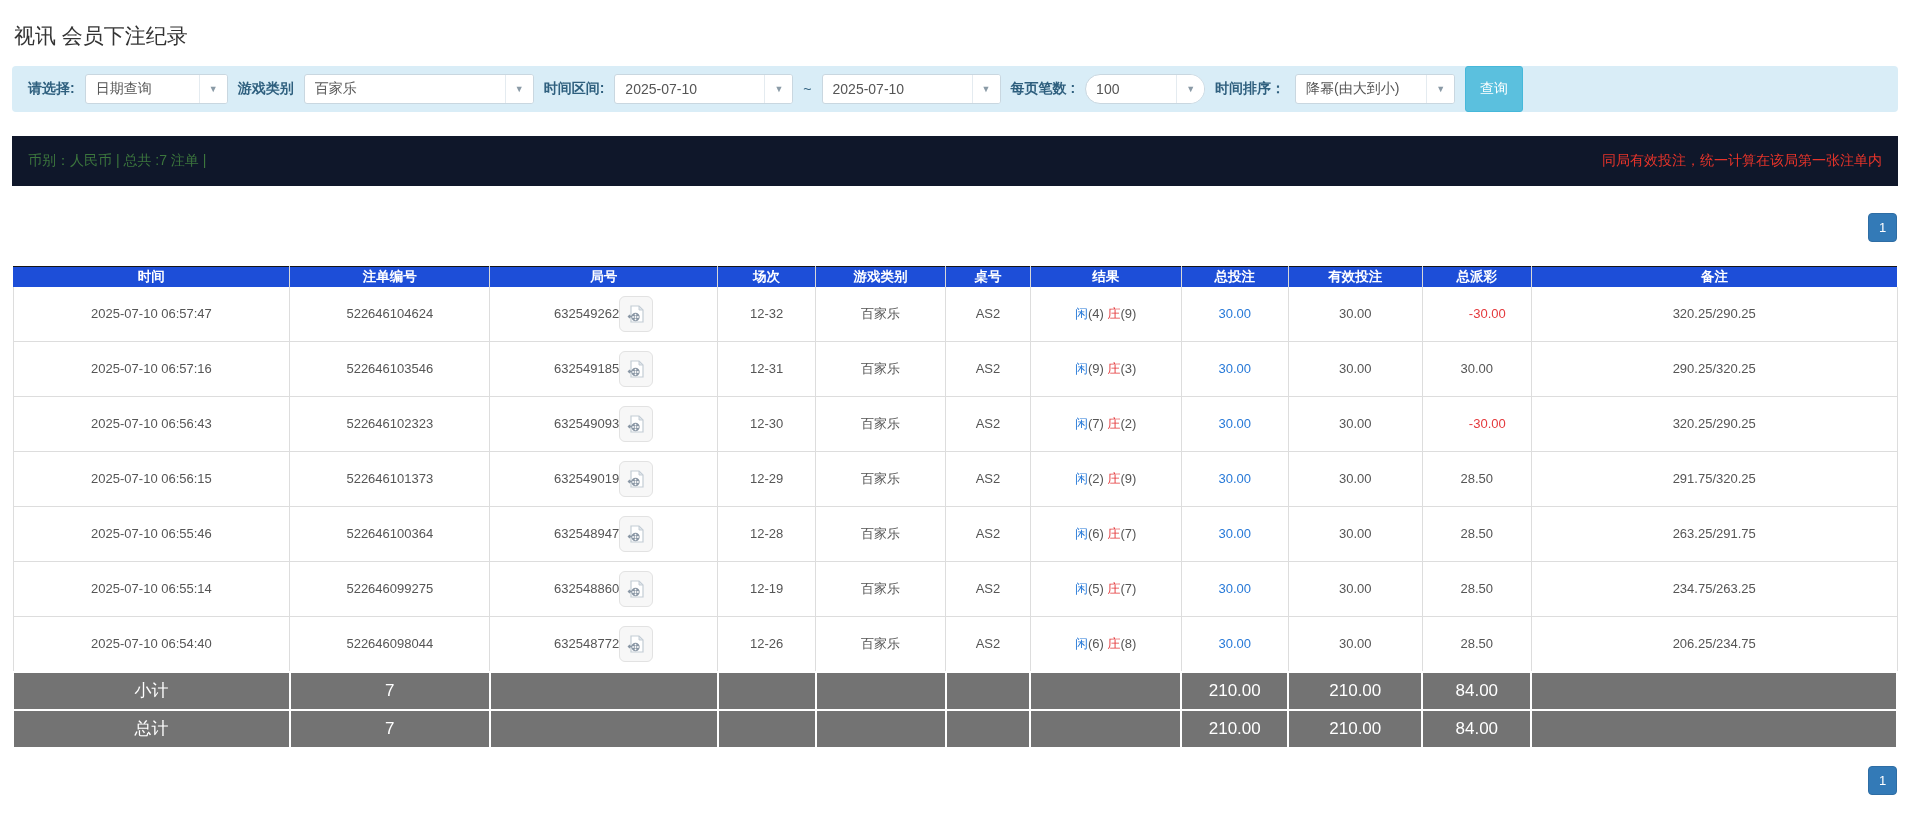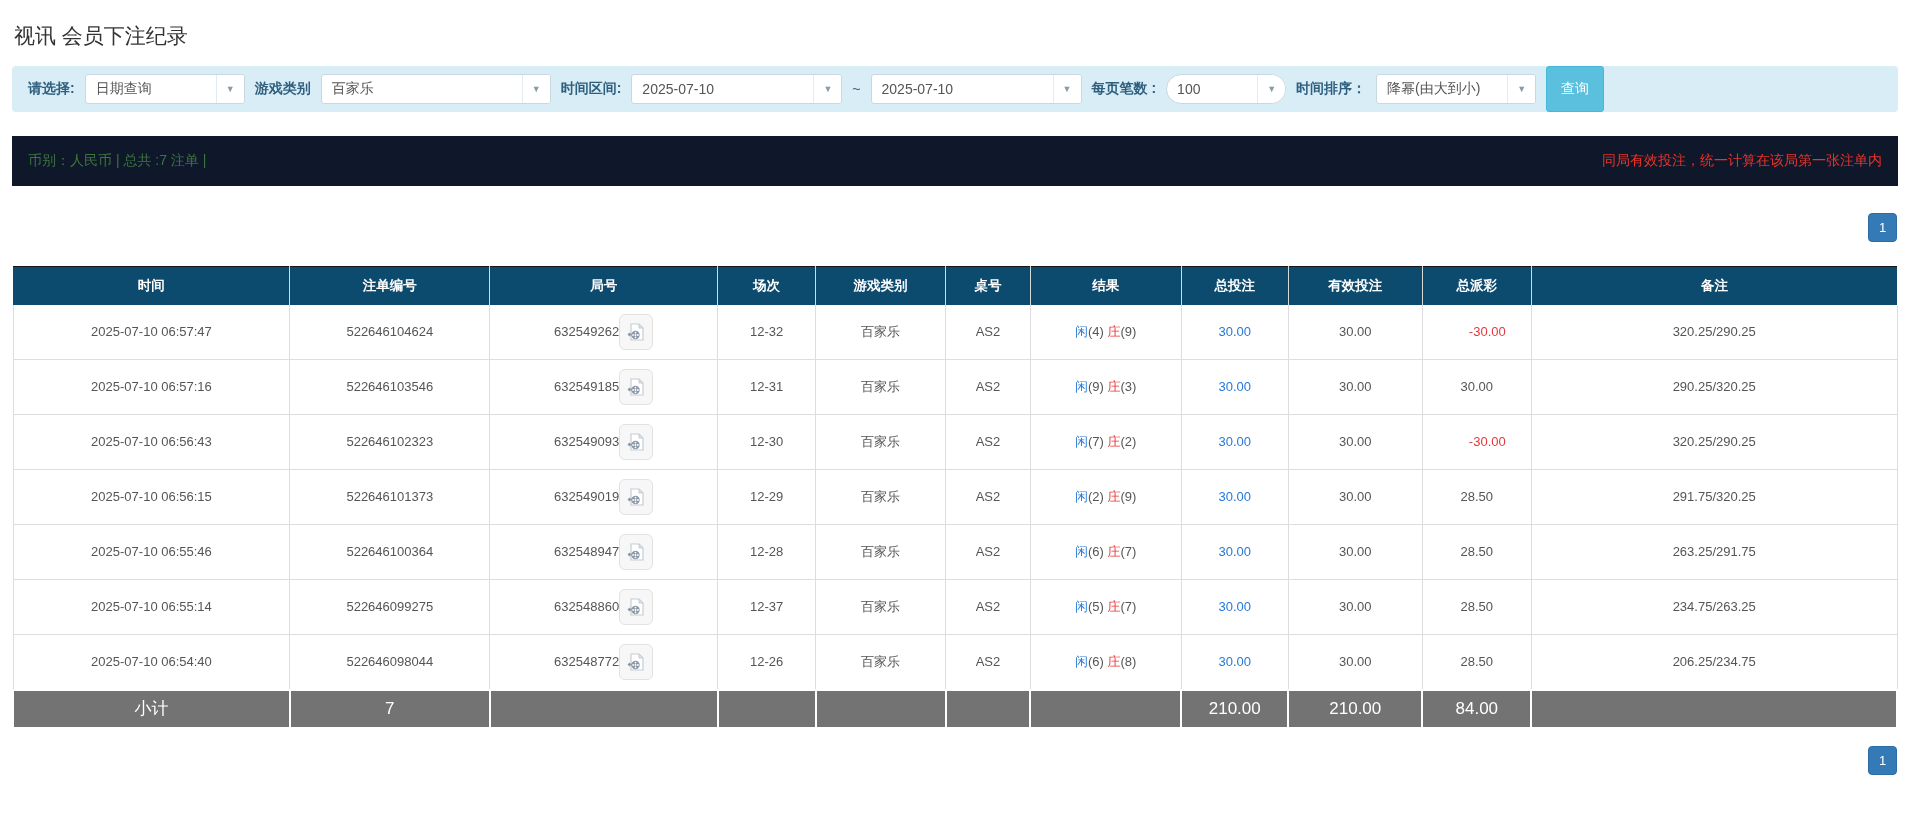--- a/index.html
+++ b/index.html
@@ -28,23 +28,23 @@
     border-radius: 3px;
     height: 30px;
     overflow: hidden;
     cursor: pointer;
   }
   .sel-text { display: flex; align-items: center; padding: 0 10px; font-size: 14px; color: #555; flex: 1; }
   .sel-arrow {
     width: 28px; display: flex; align-items: center; justify-content: center;
     border-left: 1px solid #e4ebf0; color: #8a9aa6; font-size: 9px; background: #fff;
   }
-  .w-datetype { width: 160px; }
+  .w-datetype { width: 143px; }
   .w-game { width: 230px; }
-  .w-date { width: 211px; }
+  .w-date { width: 179px; }
   .w-size { width: 120px; border-radius: 15px; }
   .w-sort { width: 160px; }
   .tilde { font-size: 14px; color: #2e5f7e; }
   .btn-search {
     background: #5bc0de; border: 1px solid #46b8da; color: #fff;
     font-size: 14px; border-radius: 3px; height: 46px; padding: 0 14px; cursor: pointer;
     font-family: inherit;
   }
 
   
@@ -66,22 +66,22 @@
   .pager-bottom { margin: 17px 0 8px 0; }
   .page-btn {
     min-width: 29px; height: 29px; background: #337ab7; border: 1px solid #2e6da4;
     color: #fff; font-size: 13px; border-radius: 4px; cursor: pointer;
     display: flex; align-items: center; justify-content: center; font-family: inherit;
   }
 
   
   table { width: 100%; border-collapse: collapse; table-layout: fixed; }
   thead th {
-    background: #0c4a6e; color: #fff; font-size: 13.5px; font-weight: bold;
-    height: 38px; text-align: center; border-right: 1px solid #d8d8d8;
+    background: #1d4ed8; color: #fff; font-size: 13.5px; font-weight: bold;
+    height: 20px; text-align: center; border-right: 1px solid #d8d8d8;
     border-top: 1px solid #161616;
   }
   thead th:last-child { border-right: none; }
   tbody td {
     height: 54px; text-align: center; font-size: 13px; color: #555;
     border-bottom: 1px solid #ddd; border-right: 1px solid #ddd; background: #fff;
     overflow: hidden;
   }
   tbody td:first-child { border-left: 1px solid #ddd; }
   .round-cell { display: flex; align-items: center; justify-content: center; gap: 0; height: 54px; }
@@ -365,21 +365,21 @@
             <circle cx="9.5" cy="13" r="4.2" fill="#8a97a5"></circle>
             <circle cx="9.5" cy="13" r="1" fill="#ffffff"></circle>
             <circle cx="9.5" cy="10.6" r="0.9" fill="#ffffff"></circle>
             <circle cx="9.5" cy="15.4" r="0.9" fill="#ffffff"></circle>
             <circle cx="7.1" cy="13" r="0.9" fill="#ffffff"></circle>
             <circle cx="11.9" cy="13" r="0.9" fill="#ffffff"></circle>
           </svg>
         </span>
       </span>
     </td>
-    <td>12-37</td>
+    <td>12-19</td>
     <td>百家乐</td>
     <td>AS2</td>
     <td>
       <span class="blue">闲</span><span class="res-num">(5)</span>
       <span class="red">庄</span><span class="res-num">(7)</span>
     </td>
     <td class="link">30.00</td>
     <td>30.00</td>
     <td>28.50</td>
     <td>234.75/263.25</td>
@@ -425,20 +425,33 @@
         <td></td>
         <td></td>
         <td></td>
         <td></td>
         <td></td>
         <td>210.00</td>
         <td>210.00</td>
         <td>84.00</td>
         <td></td>
       </tr>
+      <tr class="summary-row">
+        <td>总计</td>
+        <td>7</td>
+        <td></td>
+        <td></td>
+        <td></td>
+        <td></td>
+        <td></td>
+        <td>210.00</td>
+        <td>210.00</td>
+        <td>84.00</td>
+        <td></td>
+      </tr>
     </tbody>
   </table>
 
   <div class="pager pager-bottom">
     <button class="page-btn">1</button>
   </div>
 
 </div>
 
 </body></html>

